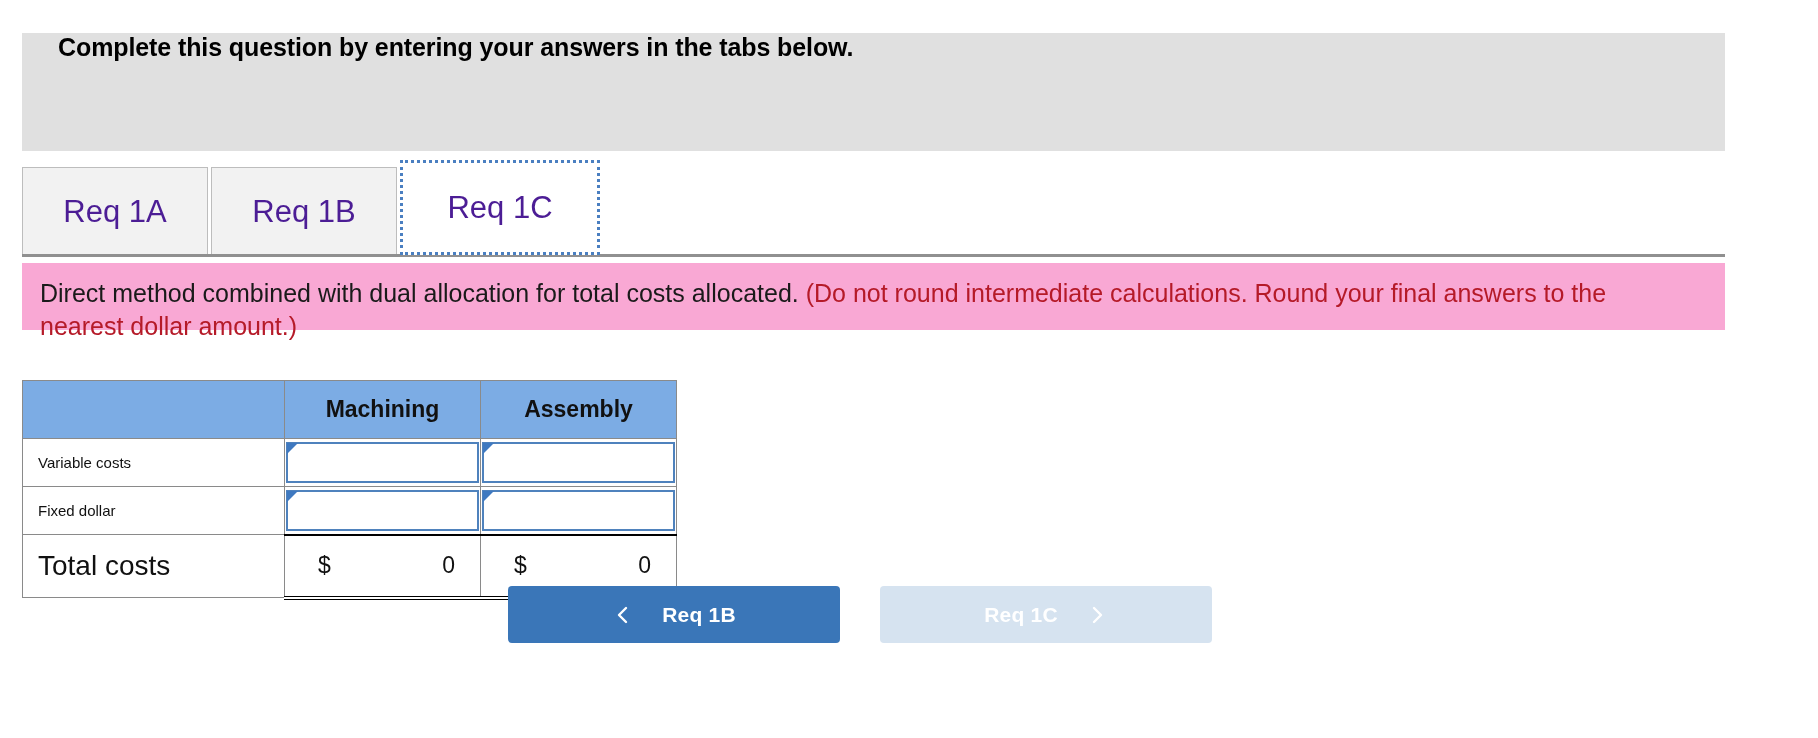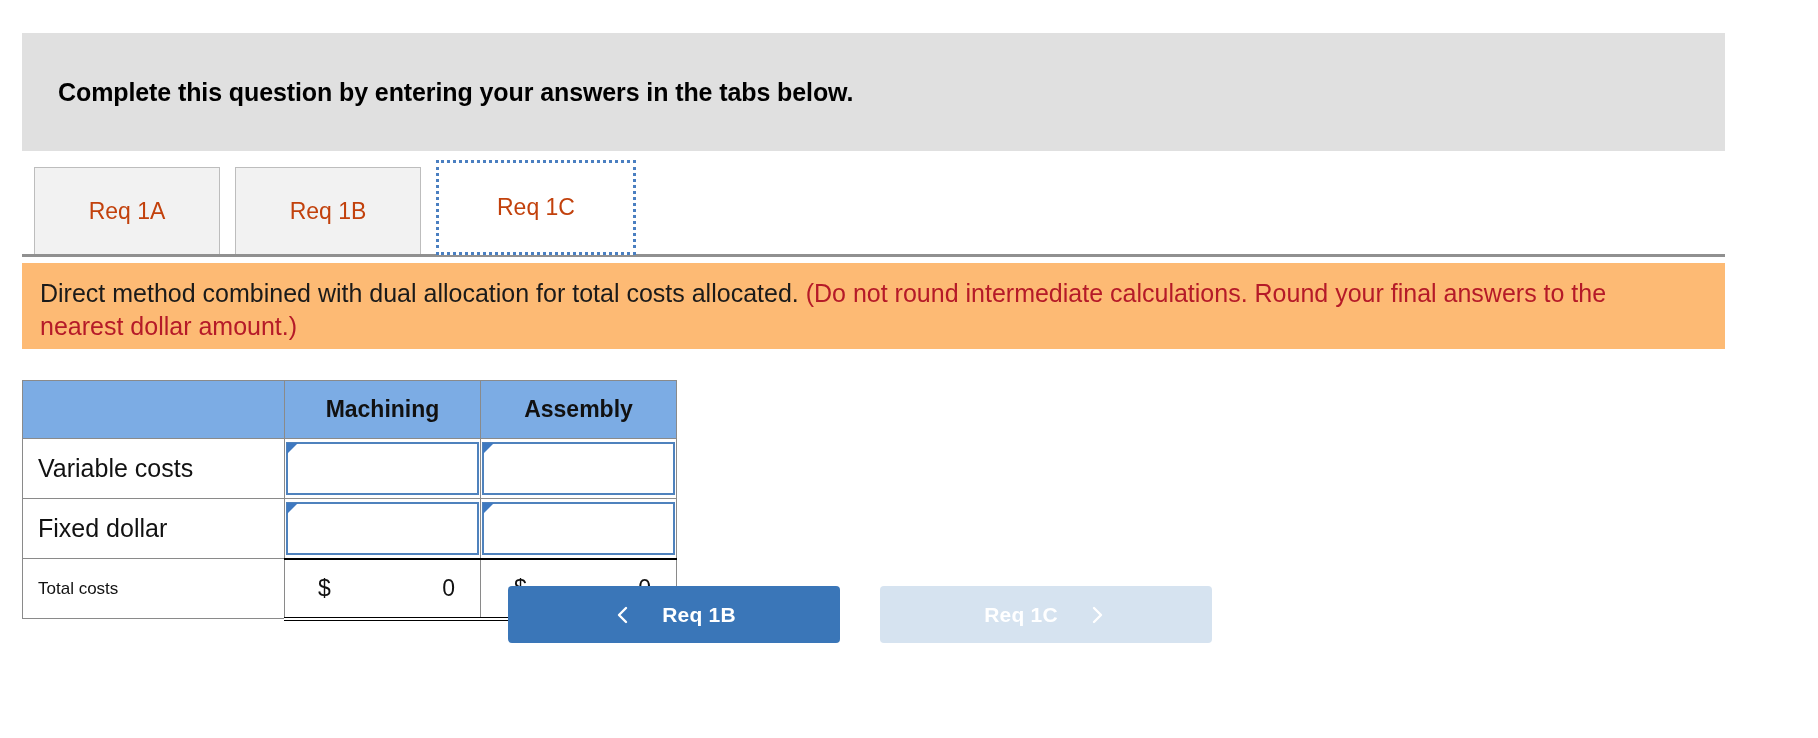--- a/index.html
+++ b/index.html
@@ -22,21 +22,21 @@
   
   .question-header {
     position: absolute;
     left: 22px;
     top: 33px;
     width: 1703px;
     height: 118px;
     background: #e0e0e0;
     box-sizing: border-box;
     display: flex;
-    align-items: center;
+    align-items: flex-start;
   }
   .question-header-text {
     font-size: 25px;
     font-weight: bold;
     color: #000000;
     padding-left: 36px;
     letter-spacing: -0.1px;
   }
 
   
@@ -58,25 +58,24 @@
   .tab {
     box-sizing: border-box;
     height: 88px;
     width: 186px;
     background: #f2f2f2;
     border: 1px solid #bdbdbd;
     border-bottom: none;
     display: flex;
     align-items: center;
     justify-content: center;
-    font-size: 23px;
-    color: #c2410c;
+    font-size: 31px;
+    color: #4c1d95;
     margin-right: 3px;
     cursor: pointer;
-    margin-left: 12px;
   }
   .tab.active {
     background: #ffffff;
     border: 3px dotted #4a7fc1;
     border-bottom: 3px dotted #4a7fc1;
     height: 95px;
     width: 200px;
     position: relative;
     z-index: 3;
     margin-right: 0;
@@ -89,22 +88,22 @@
     height: 3px;
     background: #909090;
   }
 
   
   .req-banner {
     position: absolute;
     left: 22px;
     top: 263px;
     width: 1703px;
-    height: 86px;
-    background: #fdba74;
+    height: 67px;
+    background: #f9a8d4;
     box-sizing: border-box;
     padding: 14px 34px 0 18px;
   }
   .req-text {
     font-size: 25px;
     line-height: 33px;
     color: #1a1a1a;
   }
   .req-note {
     color: #b51a28;
@@ -137,21 +136,21 @@
     height: 44px;
     font-size: 23px;
     font-weight: bold;
     color: #111111;
     text-align: center;
     vertical-align: middle;
   }
   .row-label {
     border: 1px solid #8a8a8a;
     height: 47px;
-    font-size: 25px;
+    font-size: 15px;
     color: #111111;
     padding-left: 9px;
     vertical-align: middle;
     background: #ffffff;
   }
   .cell-input {
     border: 1px solid #8a8a8a;
     height: 47px;
     background: #ffffff;
     position: relative;
@@ -194,21 +193,21 @@
     align-items: center;
     justify-content: space-between;
     height: 100%;
     padding: 0 10px 0 18px;
     font-size: 23px;
     color: #111111;
   }
   .row-label-total {
     border: 1px solid #8a8a8a;
     height: 47px;
-    font-size: 17px;
+    font-size: 28px;
     color: #111111;
     padding-left: 9px;
     vertical-align: middle;
     background: #ffffff;
   }
 
   
   .nav-row {
     position: absolute;
     left: 508px;

